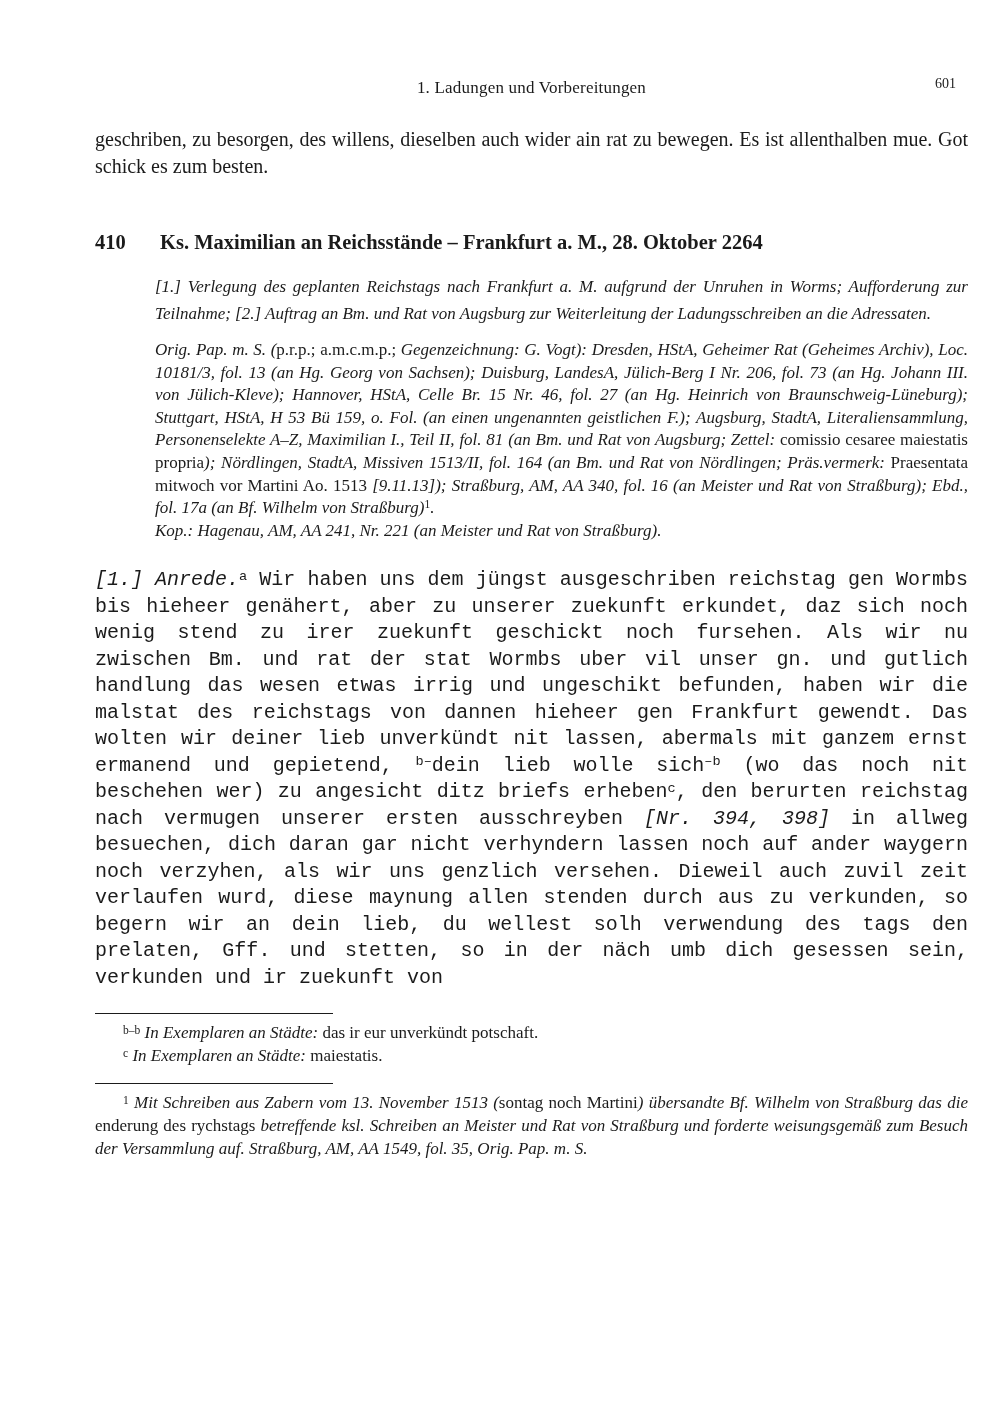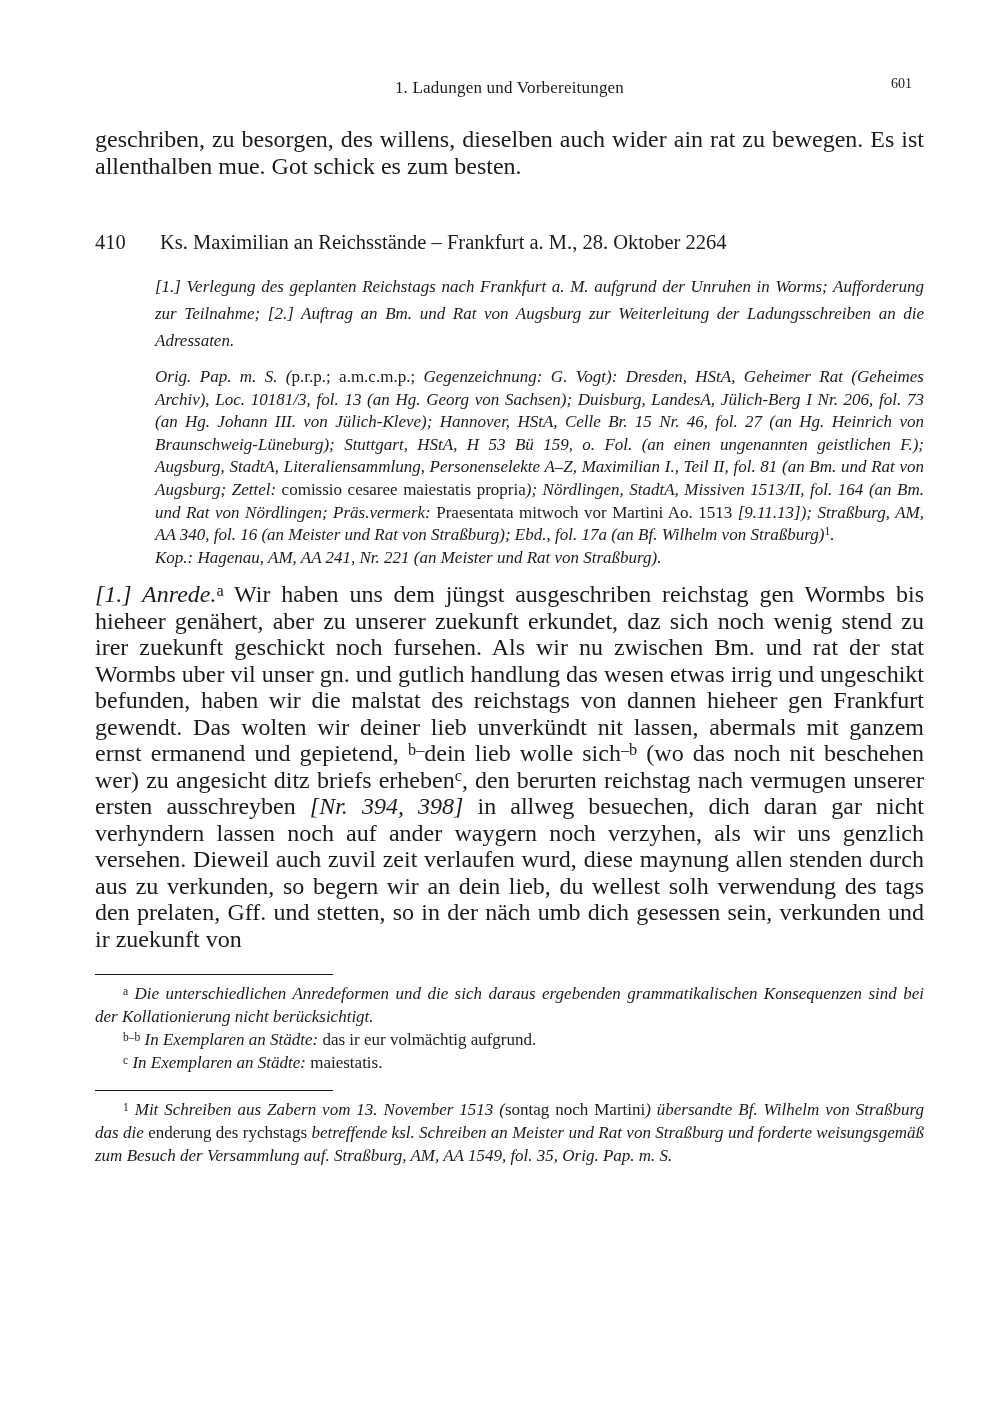--- a/index.html
+++ b/index.html
@@ -11,21 +11,21 @@
     width: 1004px;
     height: 1418px;
     overflow: hidden;
     font-family: "Liberation Serif", "DejaVu Serif", serif;
     color: #1b1b1b;
   }
   .page {
     box-sizing: border-box;
     width: 1004px;
     height: 1418px;
-    padding: 78px 80px 0 95px;
+    padding: 78px 36px 0 95px;
   }
   
   .running-head {
     position: relative;
     height: 24px;
     margin-bottom: 24px;
     font-size: 17px;
   }
   .rh-title {
     display: block;
@@ -34,30 +34,30 @@
   }
   .rh-page {
     position: absolute;
     right: 12px;
     top: -2px;
     font-size: 14px;
   }
   
   .body-text {
     margin: 0;
-    font-size: 24px;
+    font-size: 20px;
     line-height: 26.5px;
     text-align: justify;
     hyphens: auto;
   }
   .cont { margin-bottom: 50px; }
   
   .entry-heading {
     display: flex;
-    font-weight: normal;
+    font-weight: bold;
     font-size: 20.5px;
     line-height: 27px;
     margin: 0 0 17px 0;
   }
   .entry-no { flex: none; width: 65px; }
   .entry-title { flex: 1; }
   
   .summary {
     margin: 0 0 12px 60px;
     font-style: italic;
@@ -67,21 +67,21 @@
     hyphens: auto;
   }
   
   .source {
     margin: 0 0 0 60px;
     font-size: 17px;
     line-height: 22.6px;
     text-align: justify;
     hyphens: auto;
   }
-  .main { margin-top: 12px; }
+  .main { margin-top: 25px; font-family: Liberation Mono, monospace; }
   
   .fn-rule {
     width: 238px;
     height: 0;
     border-top: 1.4px solid #1b1b1b;
     margin: 22px 0 7px 0;
   }
   .fn-rule.second { margin-top: 16px; }
   
   .footnote {
@@ -121,21 +121,20 @@
   <p class="summary">[1.] Verlegung des geplanten Reichstags nach Frankfurt a. M. aufgrund der Unruhen in Worms; Aufforderung zur Teilnahme; [2.] Auftrag an Bm. und Rat von Augsburg zur Weiterleitung der Ladungsschreiben an die Adressaten.</p>
 
   <p class="source"><span class="it">Orig. Pap. m. S. (</span><span>p.r.p.; a.m.c.m.p.; </span><span class="it">Gegenzeichnung: G. Vogt): Dresden, HStA, Geheimer Rat (Geheimes Archiv), Loc. 10181/3, fol. 13 (an Hg. Georg von Sachsen); Duisburg, LandesA, Jülich-Berg I Nr. 206, fol. 73 (an Hg. Johann III. von Jülich-Kleve); Hannover, HStA, Celle Br. 15 Nr. 46, fol. 27 (an Hg. Heinrich von Braunschweig-Lüneburg); Stuttgart, HStA, H 53 Bü 159, o. Fol. (an einen ungenannten geistlichen F.); Augsburg, StadtA, Literaliensammlung, Personenselekte A–Z, Maximilian I., Teil II, fol. 81 (an Bm. und Rat von Augsburg; Zettel: </span><span>comissio cesaree maiestatis propria</span><span class="it">); Nördlingen, StadtA, Missiven 1513/II, fol. 164 (an Bm. und Rat von Nördlingen; Präs.vermerk: </span><span>Praesentata mitwoch vor Martini Ao. 1513 </span><span class="it">[9.11.13]); Straßburg, AM, AA 340, fol. 16 (an Meister und Rat von Straßburg); Ebd., fol. 17a (an Bf. Wilhelm von Straßburg)</span><span class="sup">1</span><span class="it">.</span></p>
 
   <p class="source kop"><span class="it">Kop.: Hagenau, AM, AA 241, Nr. 221 (an Meister und Rat von Straßburg).</span></p>
 
   <p class="body-text main"><span class="it">[1.] Anrede.</span><span class="sup">a</span><span> Wir haben uns dem jüngst ausgeschriben reichstag gen Wormbs bis hieheer genähert, aber zu unserer zuekunft erkundet, daz sich noch wenig stend zu irer zuekunft geschickt noch fursehen. Als wir nu zwischen Bm. und rat der stat Wormbs uber vil unser gn. und gutlich handlung das wesen etwas irrig und ungeschikt befunden, haben wir die malstat des reichstags von dannen hieheer gen Frankfurt gewendt. Das wolten wir deiner lieb unverkündt nit lassen, abermals mit ganzem ernst ermanend und gepietend, </span><span class="sup">b–</span><span>dein lieb wolle sich</span><span class="sup">–b</span><span> (wo das noch nit beschehen wer) zu angesicht ditz briefs erheben</span><span class="sup">c</span><span>, den berurten reichstag nach vermugen unserer ersten ausschreyben </span><span class="it">[Nr. 394, 398]</span><span> in allweg besuechen, dich daran gar nicht verhyndern lassen noch auf ander waygern noch verzyhen, als wir uns genzlich versehen. Dieweil auch zuvil zeit verlaufen wurd, diese maynung allen stenden durch aus zu verkunden, so begern wir an dein lieb, du wellest solh verwendung des tags den prelaten, Gff. und stetten, so in der näch umb dich gesessen sein, verkunden und ir zuekunft von</span></p>
 
   <div class="fn-rule"></div>
 
-  <p class="footnote"><span class="sup">a</span><span> </span><span class="it">Die unterschiedlichen Anredeformen und die sich daraus ergebenden grammatikalischen Konsequenzen sind bei der Kollationierung nicht berücksichtigt.</span></p>
-  <p class="footnote"><span class="sup">b–b</span><span> </span><span class="it">In Exemplaren an Städte:</span><span> das ir eur volmächtig aufgrund.</span></p>
+  <p class="footnote"><span class="sup">b–b</span><span> </span><span class="it">In Exemplaren an Städte:</span><span> das ir eur unverkündt potschaft.</span></p>
   <p class="footnote"><span class="sup">c</span><span> </span><span class="it">In Exemplaren an Städte:</span><span> maiestatis.</span></p>
 
   <div class="fn-rule second"></div>
 
   <p class="footnote endnote"><span class="sup">1</span><span> </span><span class="it">Mit Schreiben aus Zabern vom 13. November 1513 (</span><span>sontag noch Martini</span><span class="it">) übersandte Bf. Wilhelm von Straßburg das die </span><span>enderung des rychstags</span><span class="it"> betreffende ksl. Schreiben an Meister und Rat von Straßburg und forderte weisungsgemäß zum Besuch der Versammlung auf. Straßburg, AM, AA 1549, fol. 35, Orig. Pap. m. S.</span></p>
 
 </div>
 
 </body></html>

